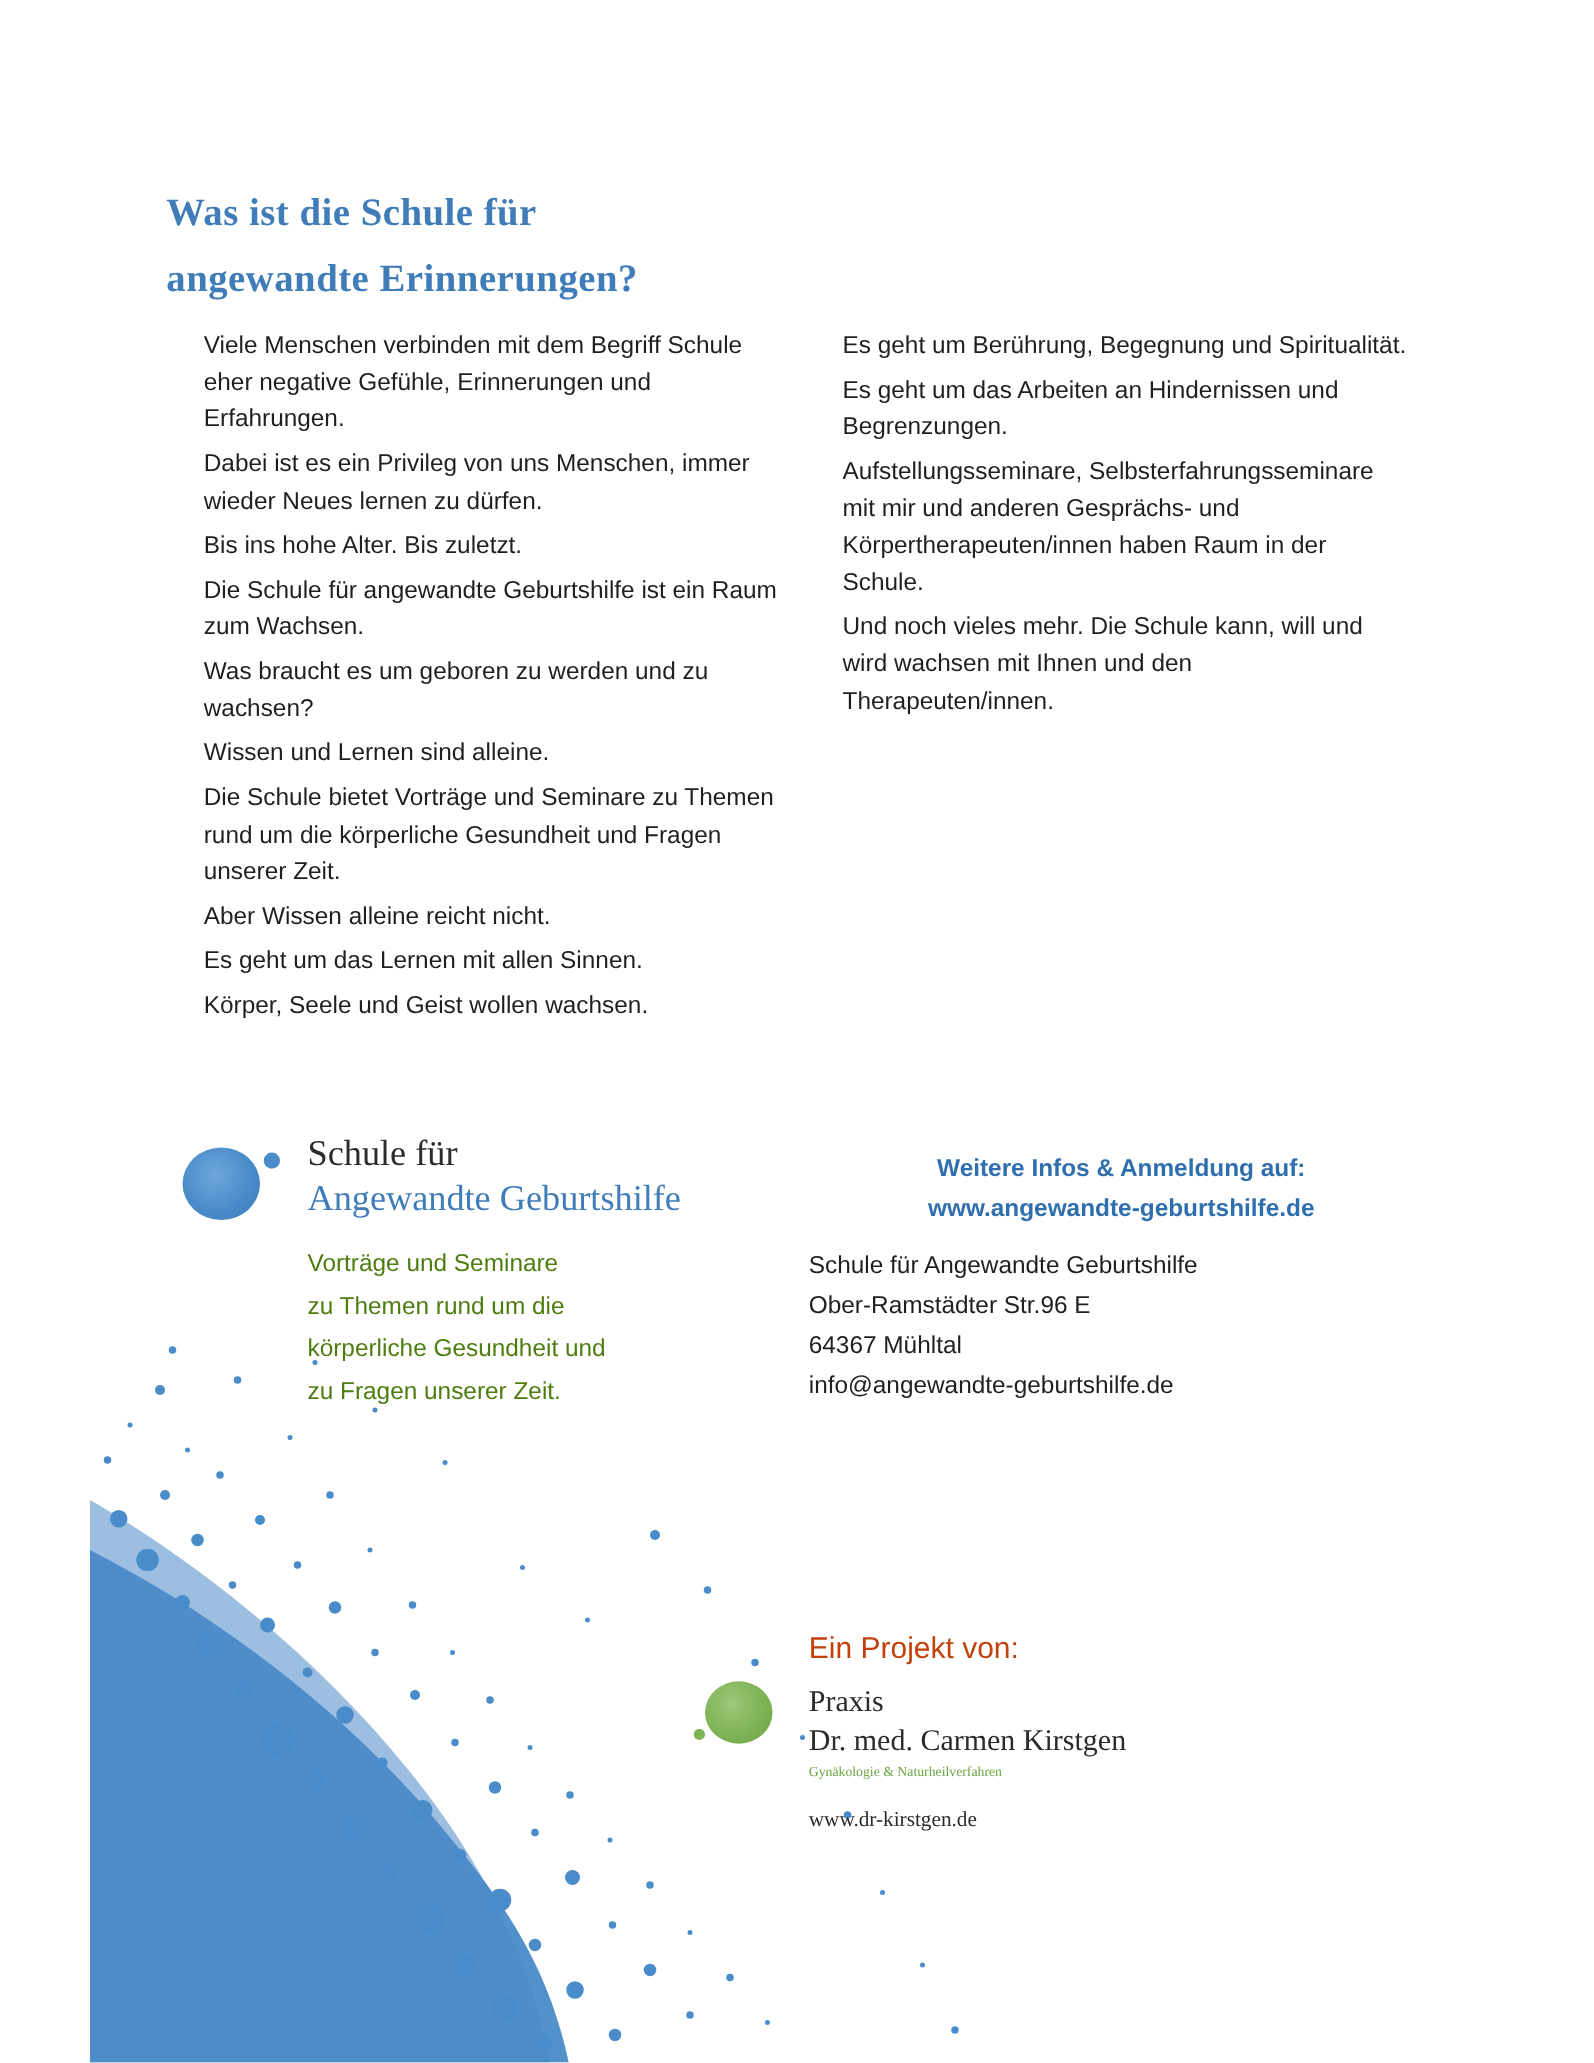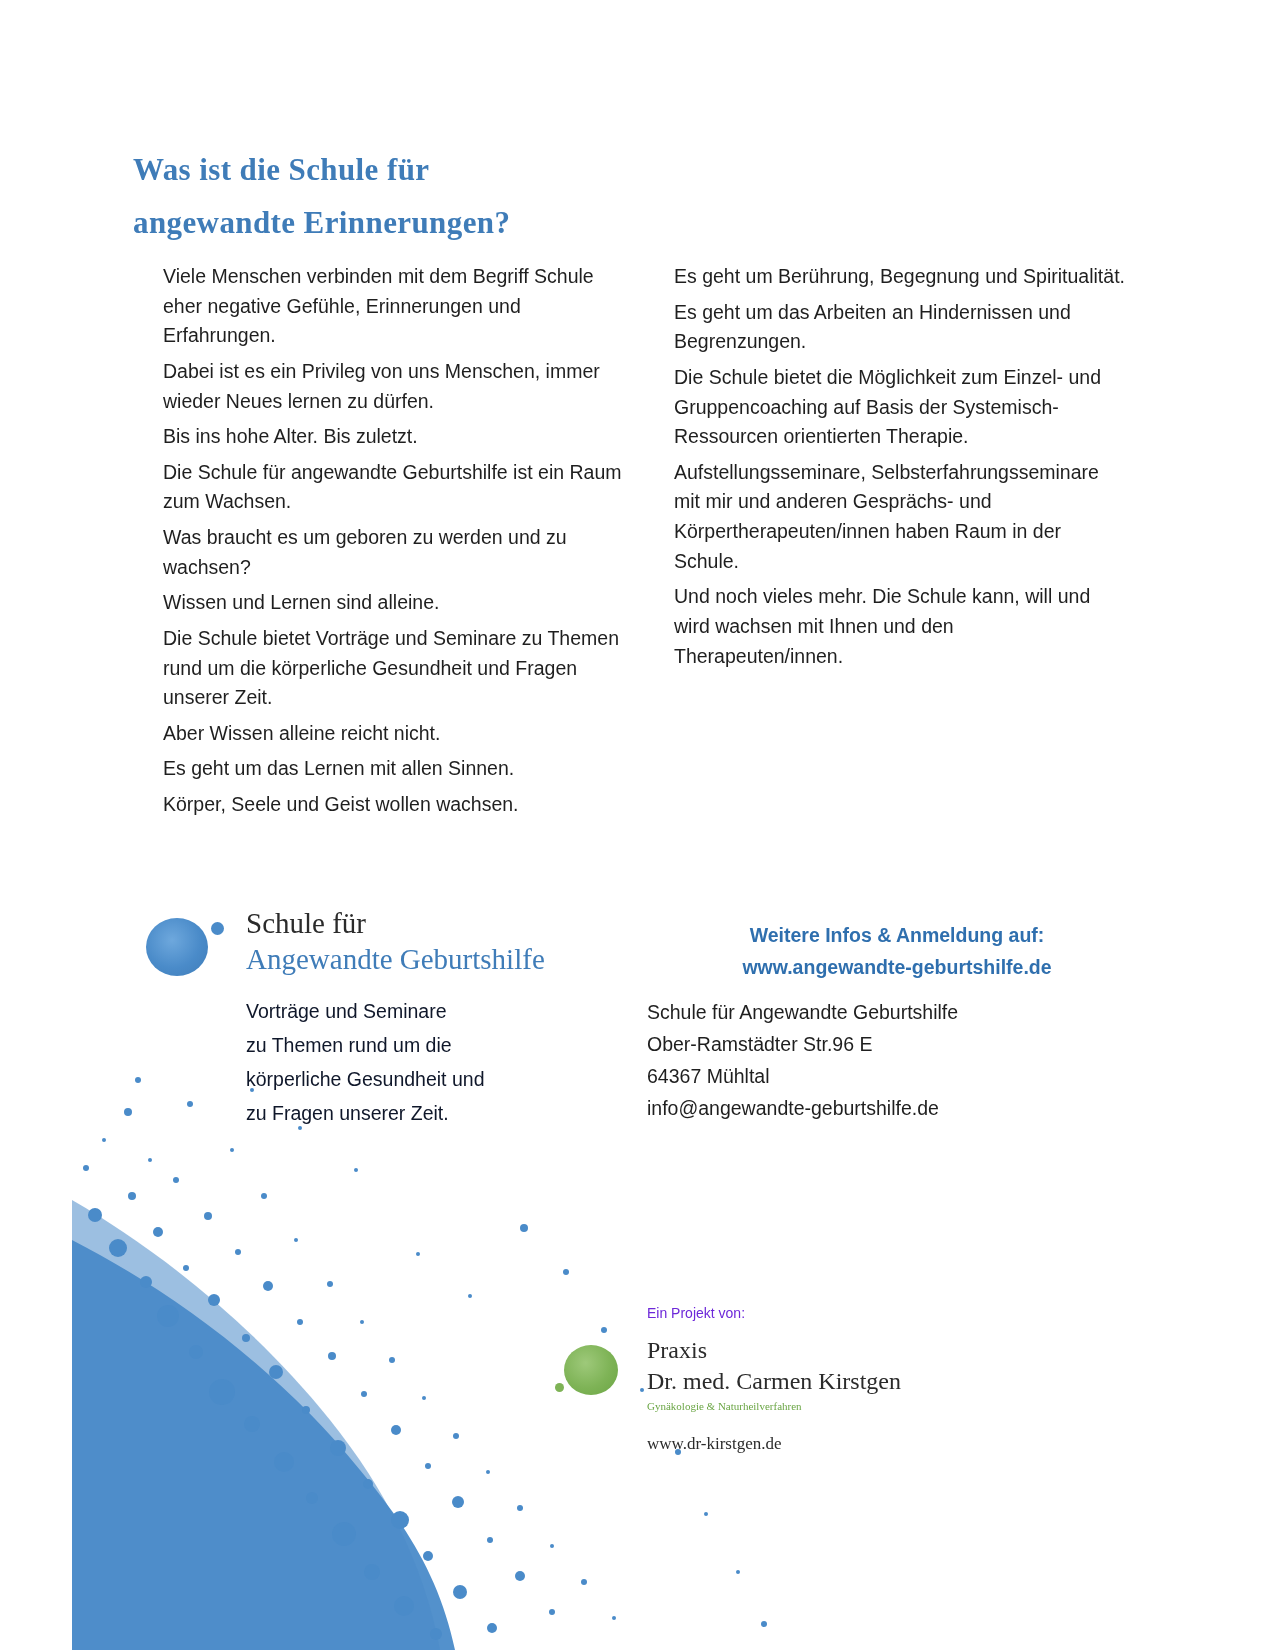--- a/index.html
+++ b/index.html
@@ -109,21 +109,21 @@
   .logo-line2 {
     font-family: "Liberation Serif", serif;
     font-size: 29px;
     color: #3f7cb8;
     line-height: 1.25;
   }
   .logo-sub {
     margin-top: 16px;
     font-size: 19.5px;
     line-height: 1.76;
-    color: #0f172a;
+    color: #4d7c0f;
   }
   .logo-sub div { white-space: nowrap; }
 
   
   .contact {
     position: absolute;
     left: 647px;
     top: 920px;
     width: 500px;
     z-index: 3;
@@ -144,22 +144,22 @@
 
   
   .project {
     position: absolute;
     left: 647px;
     top: 1305px;
     width: 470px;
     z-index: 3;
   }
   .project-label {
-    font-size: 14px;
-    color: #6d28d9;
+    font-size: 24px;
+    color: #c2410c;
     margin-bottom: 14px;
   }
   .praxis-dot {
     position: absolute;
     left: -83px;
     top: 40px;
     width: 54px;
     height: 50px;
     border-radius: 50%;
     background: radial-gradient(circle at 40% 36%, #9ec97a 0%, #7eb356 55%, #6aa544 100%);
@@ -299,21 +299,20 @@
   <p>Wissen und Lernen sind alleine.</p>
   <p>Die Schule bietet Vorträge und Seminare zu Themen rund um die körperliche Gesundheit und Fragen unserer Zeit.</p>
   <p>Aber Wissen alleine reicht nicht.</p>
   <p>Es geht um das Lernen mit allen Sinnen.</p>
   <p>Körper, Seele und Geist wollen wachsen.</p>
 </div>
 
 <div class="col col-right">
   <p>Es geht um Berührung, Begegnung und Spiritualität.</p>
   <p>Es geht um das Arbeiten an Hindernissen und Begrenzungen.</p>
-  <p>Die Schule bietet die Möglichkeit zum Einzel- und Gruppencoaching auf Basis der Systemisch- Ressourcen orientierten Therapie.</p>
   <p>Aufstellungsseminare, Selbsterfahrungsseminare mit mir und anderen Gesprächs- und Körpertherapeuten/innen haben Raum in der Schule.</p>
   <p>Und noch vieles mehr. Die Schule kann, will und wird wachsen mit Ihnen und den Therapeuten/innen.</p>
 </div>
 
 <div class="logo-block">
   <div class="logo-dot-wrap">
     <div class="logo-dot"></div>
   </div>
   <div class="logo-text">
     <div class="logo-line1">Schule für</div>

